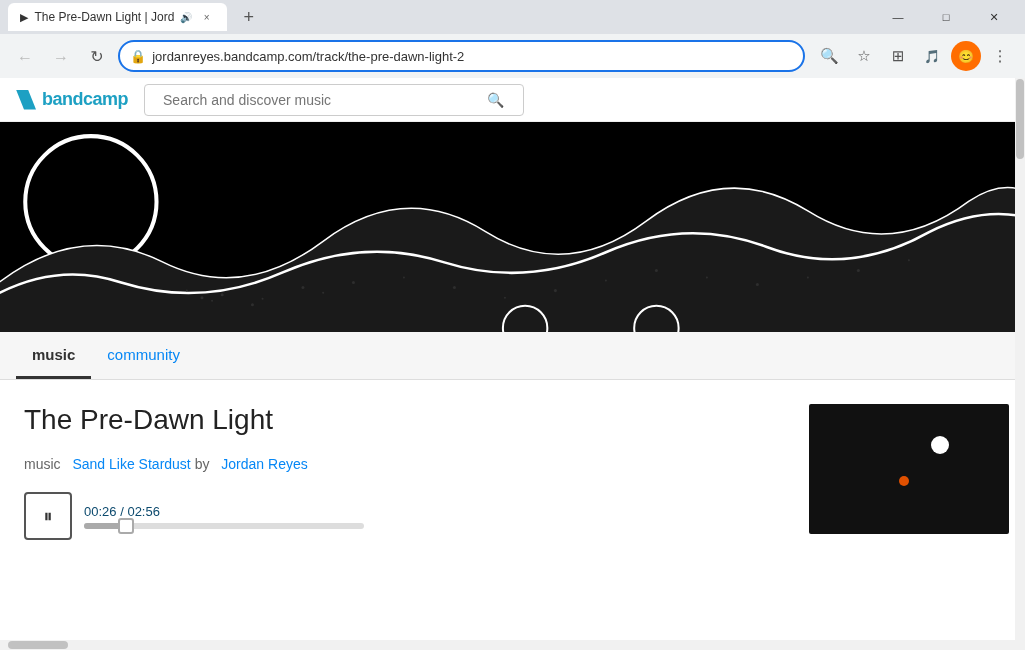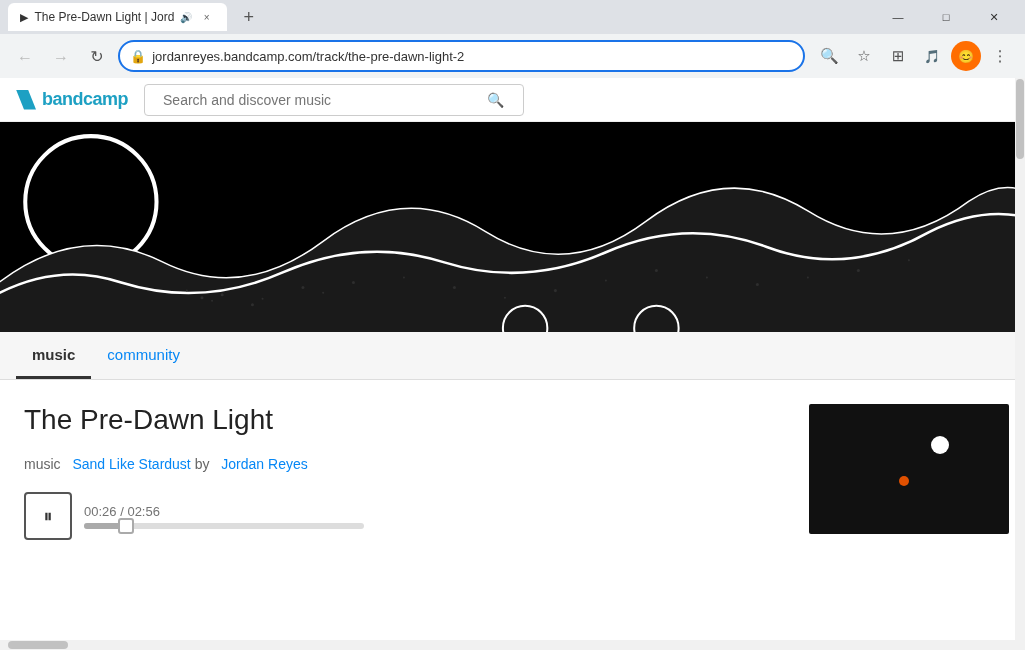--- a/index.html
+++ b/index.html
@@ -200,21 +200,21 @@
     .play-pause-btn {
       width: 48px; height: 48px;
       border: 2px solid #555;
       border-radius: 4px;
       display: flex; align-items: center; justify-content: center;
       cursor: pointer; font-size: 18px; color: #333;
       background: #fff;
       flex-shrink: 0;
     }
     .player-right { display: flex; flex-direction: column; gap: 4px; }
-    .time-display { font-size: 13px; color: #737373; }
+    .time-display { font-size: 13px; color: #0c4a6e; }
     .progress-track {
       width: 280px; height: 6px; background: #ddd; border-radius: 3px;
       position: relative;
     }
     .progress-fill {
       height: 100%; background: #aaa; border-radius: 3px;
       width: 15%;
     }
     .progress-thumb {
       width: 16px; height: 16px; background: #fff;

